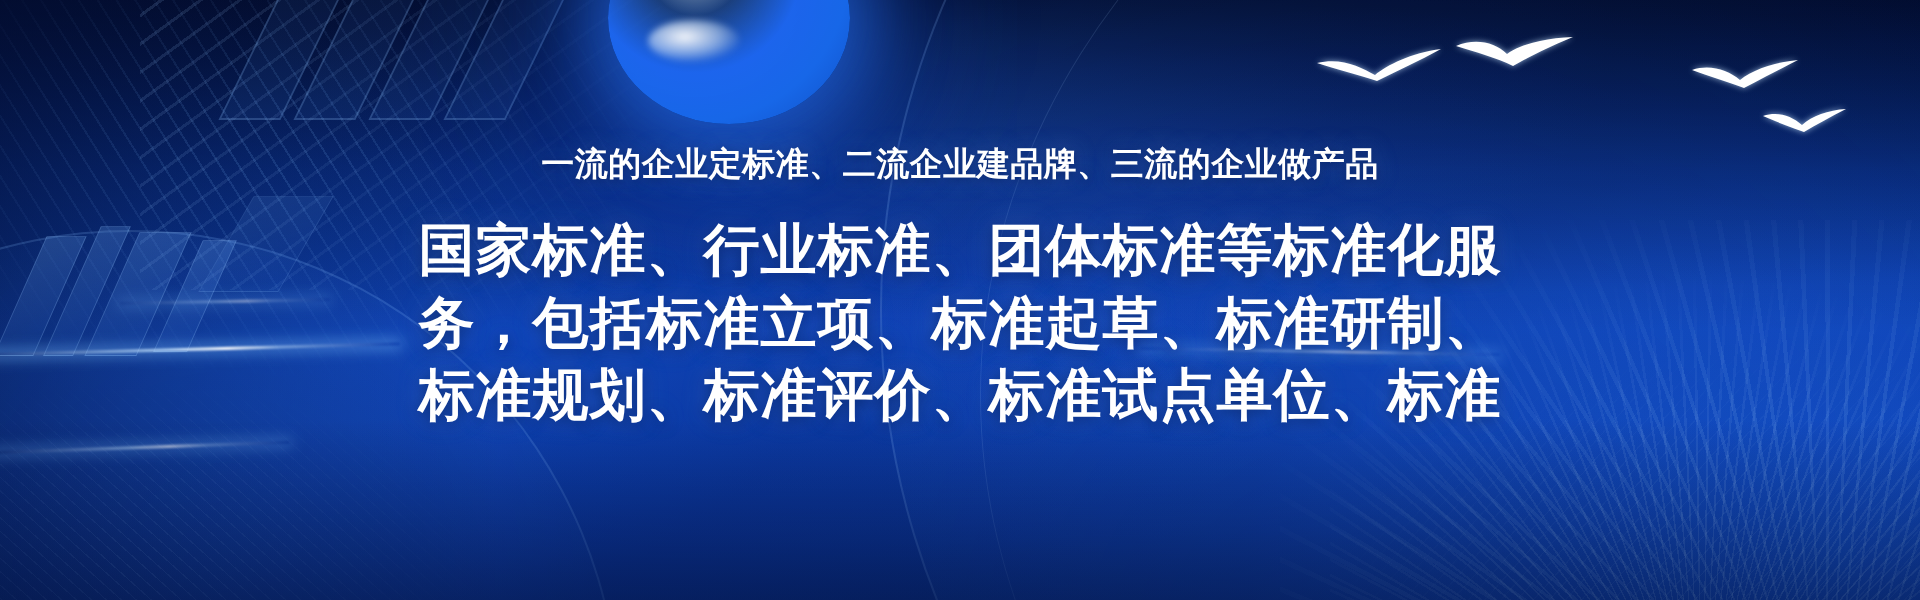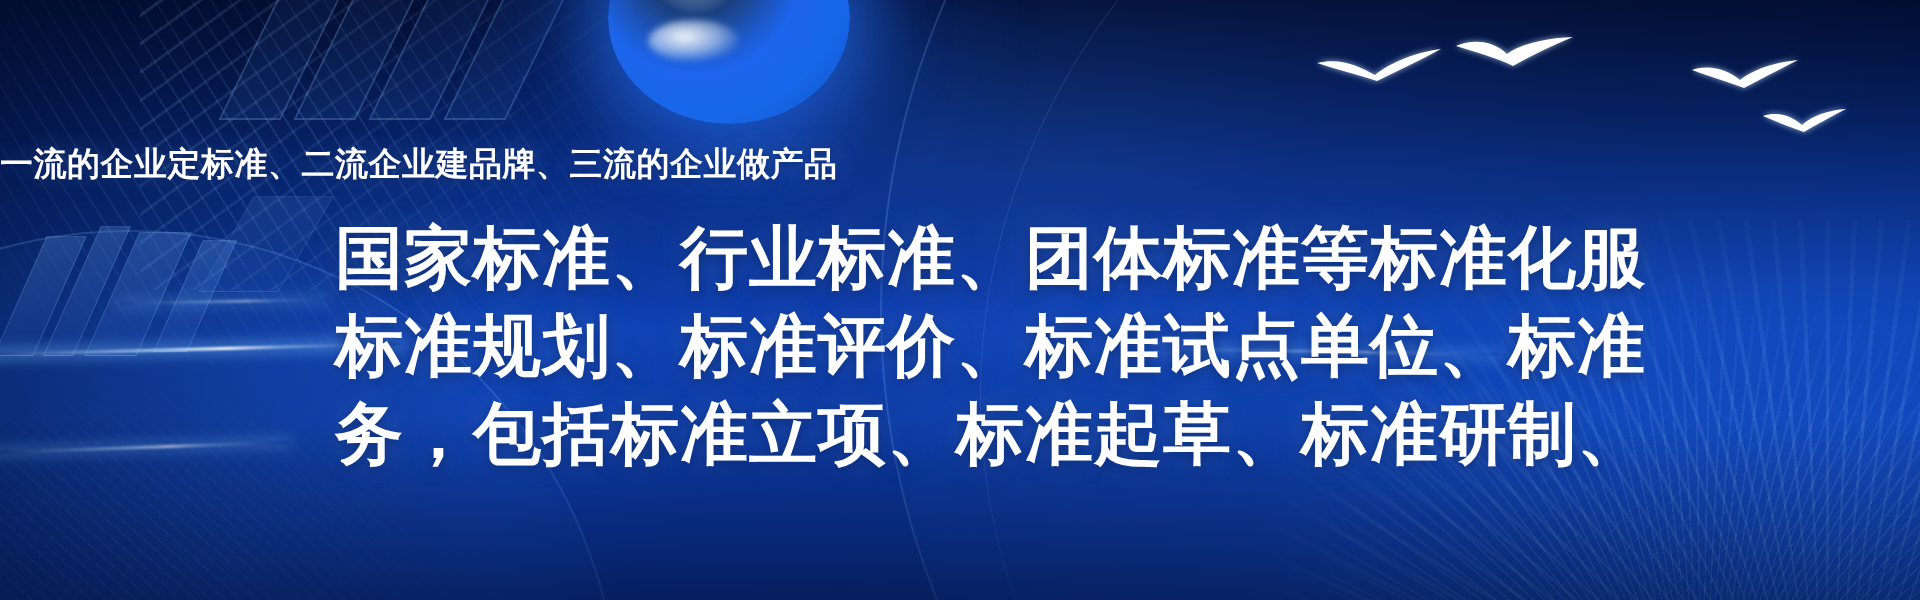--- a/index.html
+++ b/index.html
@@ -178,35 +178,36 @@
   }
 
   
   .gull{ position:absolute; }
   .gull svg{ display:block; filter:drop-shadow(0 0 3px rgba(200,230,255,.7)); }
 
   
   .content{
     position:absolute;
     left:0; right:0; top:0;
+    text-align:center;
     z-index:30;
   }
   .headline{
     margin-top:146px;
     font-size:33px;
     font-weight:bold;
     line-height:1.1;
     color:#ffffff;
     letter-spacing:.5px;
     text-shadow:0 2px 10px rgba(0,25,90,.75), 0 0 22px rgba(120,180,255,.35);
   }
   .body-block{
     margin:32px auto 0;
     width:1250px;
-    font-size:68px;
+    font-size:56px;
     font-weight:bold;
     line-height:1.29;
     color:#ffffff;
     letter-spacing:1px;
     text-shadow:0 3px 14px rgba(0,25,90,.7), 0 0 26px rgba(120,180,255,.30);
   }
   .body-block .ln{ display:block; white-space:nowrap; }
 </style>
 </head>
 <body>
@@ -267,18 +268,18 @@
       <path d="M1 8 C 16 3, 30 8, 40 17 C 50 8, 66 2, 84 1 C 68 9, 54 17, 42 24 C 28 19, 12 13, 1 8 Z" fill="#ffffff"></path>
     </svg>
   </div>
 
   <div class="layer vig-bottom"></div>
 
   <div class="content">
     <div class="headline">一流的企业定标准、二流企业建品牌、三流的企业做产品</div>
     <div class="body-block">
       <span class="ln">国家标准、行业标准、团体标准等标准化服</span>
+      <span class="ln">务，包括标准立项、标准起草、标准研制、</span>
       <span class="ln">标准规划、标准评价、标准试点单位、标准</span>
-      <span class="ln">务，包括标准立项、标准起草、标准研制、</span>
     </div>
   </div>
 
 </div>
 
 </body></html>

